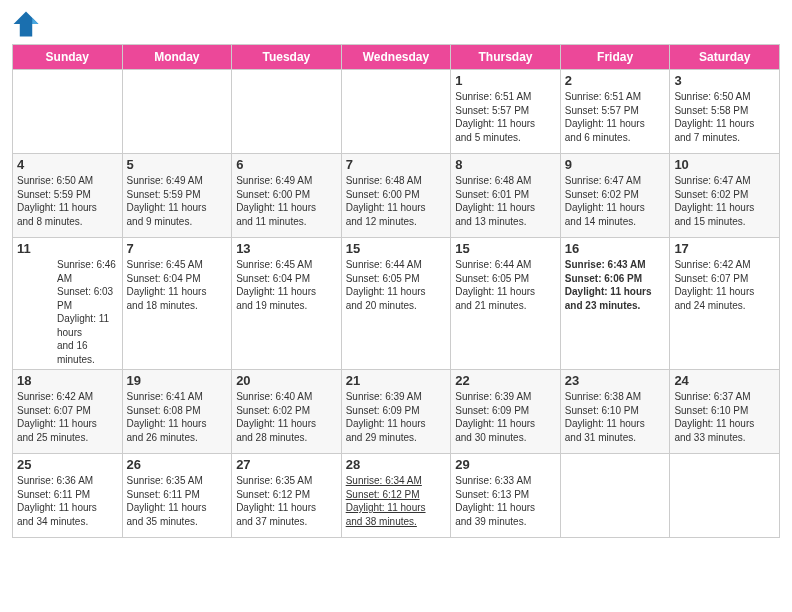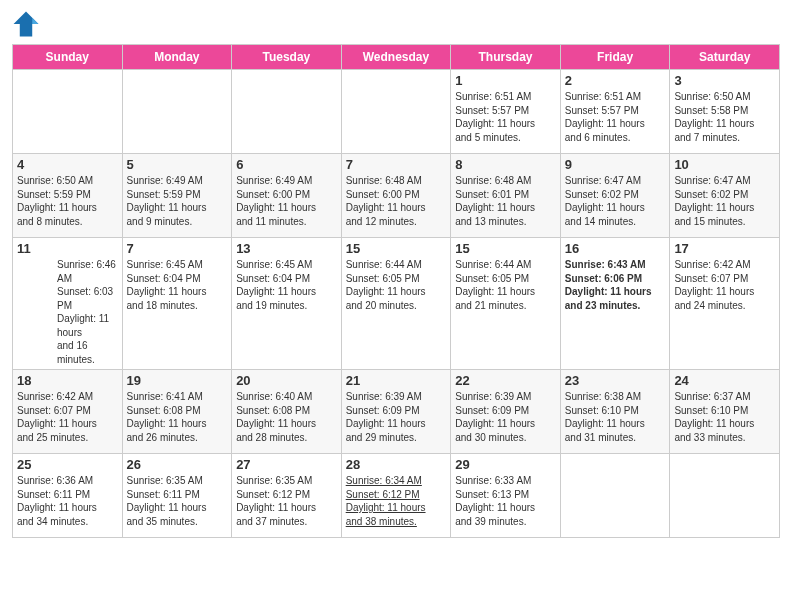--- a/index.html
+++ b/index.html
@@ -266,21 +266,21 @@
           <td>
             <span class="day-num">19</span>
             <div class="day-detail" style="white-space: pre-line;">Sunrise: 6:41 AM
 Sunset: 6:08 PM
 Daylight: 11 hours
 and 26 minutes.</div>
           </td>
           <td>
             <span class="day-num">20</span>
             <div class="day-detail" style="white-space: pre-line;">Sunrise: 6:40 AM
-Sunset: 6:08 PM
+Sunset: 6:02 PM
 Daylight: 11 hours
 and 28 minutes.</div>
           </td>
           <td>
             <span class="day-num">21</span>
             <div class="day-detail" style="white-space: pre-line;">Sunrise: 6:39 AM
 Sunset: 6:09 PM
 Daylight: 11 hours
 and 29 minutes.</div>
           </td>

